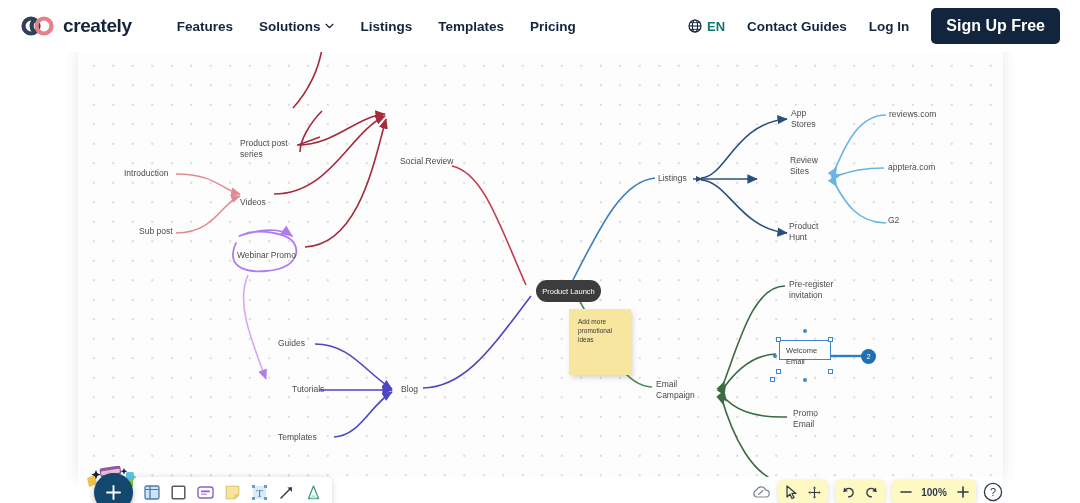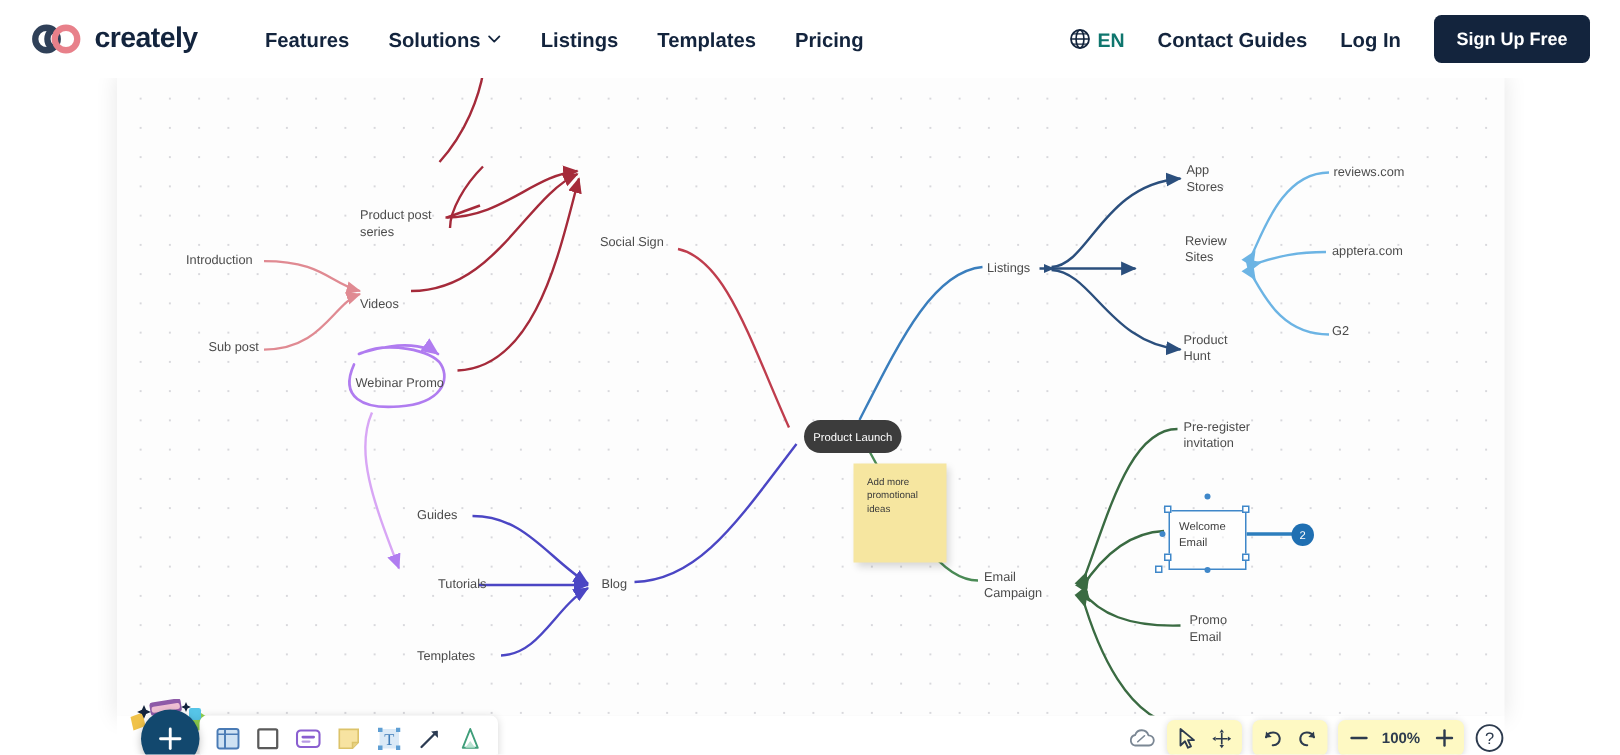--- a/index.html
+++ b/index.html
@@ -49,21 +49,21 @@
     font-size: 13px; font-weight: bold; color: #0f766e;
     cursor: pointer;
   }
   .globe { width: 14px; height: 14px; display: block; }
   .header-link {
     font-size: 13.5px; font-weight: bold;
     color: #13243d; cursor: pointer; white-space: nowrap;
   }
   .signup-btn {
     background: #13243d; color: #ffffff;
-    font-size: 12px; font-weight: bold;
+    font-size: 16px; font-weight: bold;
     padding: 9px 15px; border-radius: 5px;
     border: none; cursor: pointer; white-space: nowrap;
     font-family: "Liberation Sans", sans-serif;
   }
 
   
   .canvas-outer {
     position: absolute; top: 47px; left: 0;
     width: 1080px; height: 456px;
     background: #ffffff;
@@ -130,21 +130,21 @@
   .sticky-text {
     font-size: 6.5px; color: #3a3a3a;
     line-height: 9px; padding: 8px 0 0 9px;
     white-space: pre-line;
   }
 
   
   .sel-shape {
     position: absolute;
     left: 779px; top: 293px;
-    width: 52px; height: 40px;
+    width: 52px; height: 20px;
     border: 1.3px solid #3f87c9;
     background: rgba(255,255,255,0.55);
     z-index: 8;
     cursor: pointer;
   }
   .sel-shape-text {
     font-size: 7.5px; color: #3d3d3d;
     line-height: 10.5px; padding: 5px 0 0 6px;
     white-space: pre-line;
   }
@@ -345,21 +345,21 @@
 
     <line x1="831" y1="309" x2="862" y2="309" stroke="#2d7ebd" stroke-width="2.4"></line>
   </svg>
 
   <div class="node-label" style="left:240px; top:91px; width:60px;">Product post
 series</div>
   <div class="node-label" style="left:124px; top:121px;">Introduction</div>
   <div class="node-label" style="left:240px; top:150px;">Videos</div>
   <div class="node-label" style="left:139px; top:179px;">Sub post</div>
   <div class="node-label" style="left:237px; top:203px;">Webinar Promo</div>
-  <div class="node-label" style="left:400px; top:109px;">Social Sign</div>
+  <div class="node-label" style="left:400px; top:109px;">Social Review</div>
 
   <div class="node-label" style="left:278px; top:291px;">Guides</div>
   <div class="node-label" style="left:292px; top:337px;">Tutorials</div>
   <div class="node-label" style="left:278px; top:385px;">Templates</div>
   <div class="node-label" style="left:401px; top:337px;">Blog</div>
 
   <div class="center-node">
     <span>Product Launch</span>
   </div>
 

